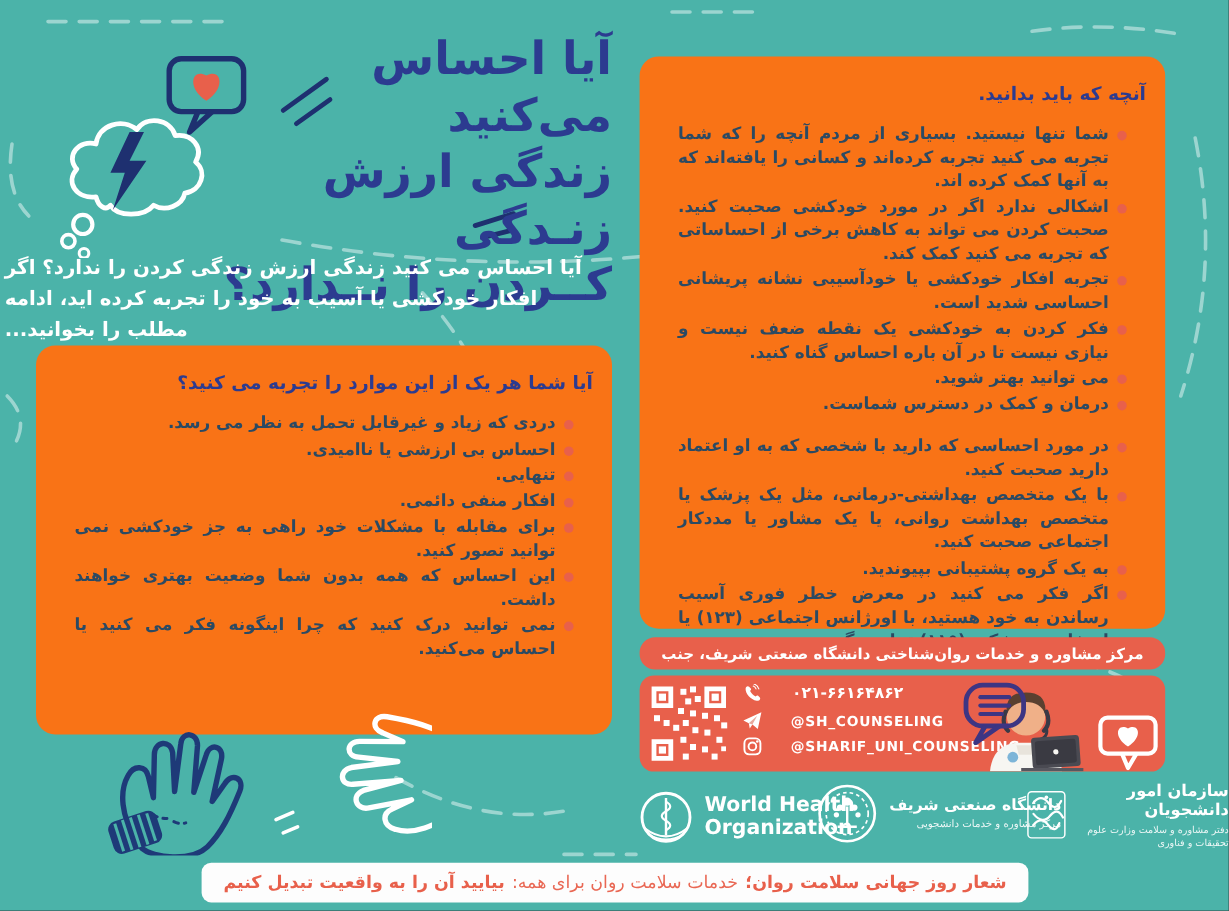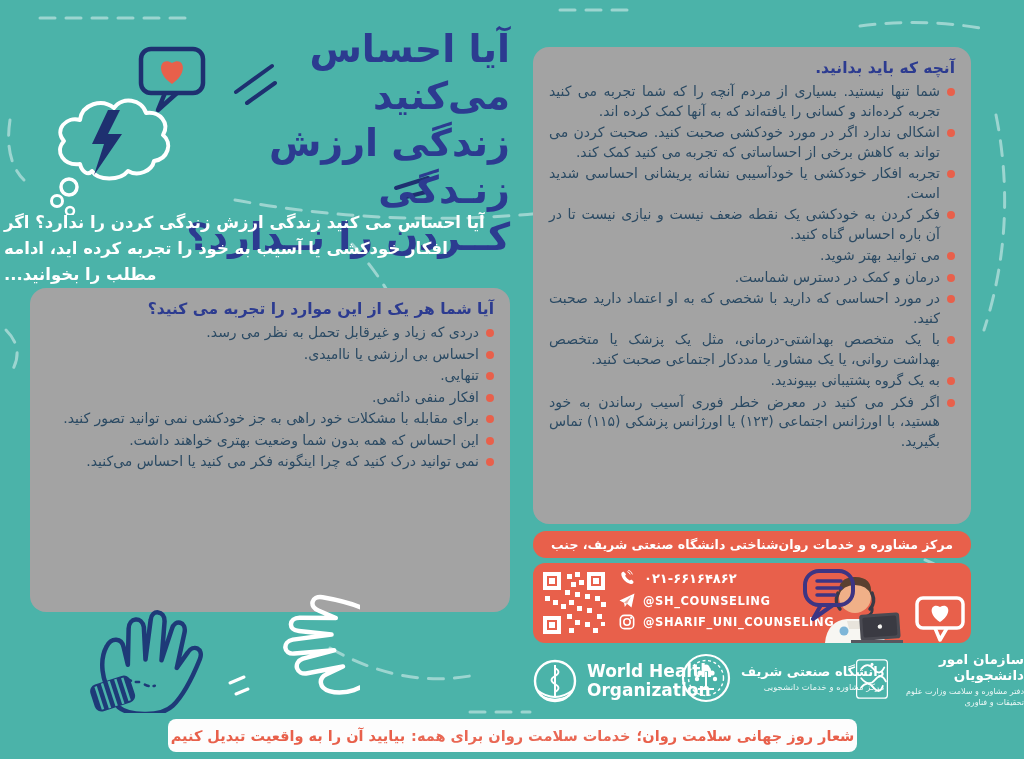--- a/index.html
+++ b/index.html
@@ -7,41 +7,41 @@
           background:#4bb3a9;font-family:"DejaVu Sans",sans-serif;}
   .deco{position:absolute;left:0;top:0;width:1024px;height:759px;pointer-events:none;}
 
   
   .title{position:absolute;top:26px;right:514px;width:330px;text-align:right;
          color:#2c3b90;font-weight:800;font-size:38px;line-height:47px;direction:rtl;}
   .intro{position:absolute;top:210px;right:526px;width:494px;text-align:left;direction:rtl;
          color:#ffffff;font-weight:700;font-size:16.5px;line-height:26px;}
 
   
-  .panel{position:absolute;background:#a3a3a3;border-radius:16px;box-sizing:border-box;
-         direction:rtl;padding:10px 16px;color:#2b4a63;}
+  .panel{position:absolute;background:#f97316;border-radius:16px;box-sizing:border-box;
+         direction:rtl;padding:20px 16px;color:#2b4a63;}
   .panel-left{left:30px;top:288px;width:480px;height:324px;}
   .panel-right{left:533px;top:47px;width:438px;height:477px;}
   .panel h2{margin:2px 0 5px 0;font-size:15.5px;font-weight:700;color:#2c3b90;text-align:right;}
   .panel h2.gap{margin-top:12px;}
-  ul.blist{list-style:none;margin:0;padding:0;}
+  ul.blist{list-style:none;margin:16px;padding:0;font-weight:bold;}
   ul.blist li{position:relative;padding-right:15px;margin:2px 0;
               font-size:14px;line-height:19.5px;text-align:justify;text-align-last:right;}
   ul.blist li::before{content:"";position:absolute;right:0;top:6px;width:8px;height:8px;
               border-radius:50%;background:#e8604b;}
 
   
   .addr-bar{position:absolute;left:533px;top:531px;width:438px;height:27px;background:#e8604b;
             border-radius:13px;color:#fff;font-weight:700;font-size:12.5px;line-height:27px;
             text-align:center;direction:rtl;}
   .contact-box{position:absolute;left:533px;top:563px;width:438px;height:80px;background:#e8604b;
             border-radius:12px;overflow:hidden;}
   .qr{position:absolute;left:8px;top:7px;width:66px;height:66px;}
   .contact-rows{position:absolute;left:86px;top:7px;display:flex;flex-direction:column;gap:6px;direction:ltr;}
-  .crow{display:flex;align-items:center;gap:8px;color:#fff;}
+  .crow{display:flex;align-items:center;gap:24px;color:#fff;}
   .crow .txt{font-size:11.5px;font-weight:700;letter-spacing:.6px;}
   .crow .phone{font-size:13px;font-weight:700;letter-spacing:1px;}
   .person{position:absolute;right:68px;bottom:0;}
   .bubble-chat{position:absolute;right:112px;top:4px;}
   .bubble-heart{position:absolute;right:4px;top:31px;}
 
   
   .logo-row{position:absolute;left:0;top:650px;width:1024px;height:64px;color:#fff;}
   .logo{position:absolute;display:flex;align-items:center;gap:9px;}
   .logo-who{left:532px;top:8px;}
@@ -53,21 +53,21 @@
   .logo-sa{left:852px;top:0;direction:ltr;}
   .sa-text{direction:rtl;text-align:right;}
   .sa-text .t1{font-size:13.5px;font-weight:700;}
   .sa-text .t2{font-size:8px;margin-top:3px;opacity:.9;line-height:11px;}
 
   
   .banner{position:absolute;left:168px;top:719px;width:689px;height:33px;background:#fdfdfd;
           border-radius:8px;display:flex;align-items:center;justify-content:center;gap:6px;
           direction:rtl;color:#e8604b;font-size:14.5px;white-space:nowrap;}
   .banner .b-bold{font-weight:800;}
-  .banner .b-normal{font-weight:700;opacity:.95;text-align:center;}
+  .banner .b-normal{font-weight:400;opacity:.95;text-align:center;}
 
   .art{position:absolute;}
 </style>
 </head>
 <body>
 
 <div class="poster">
 
   <svg class="deco" viewBox="0 0 1024 759">
     <g fill="none" stroke="#ffffff" stroke-opacity="0.45" stroke-width="3" stroke-linecap="round" stroke-dasharray="15 11">

